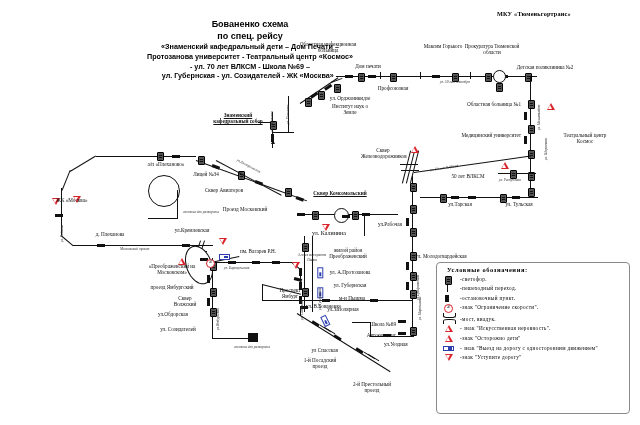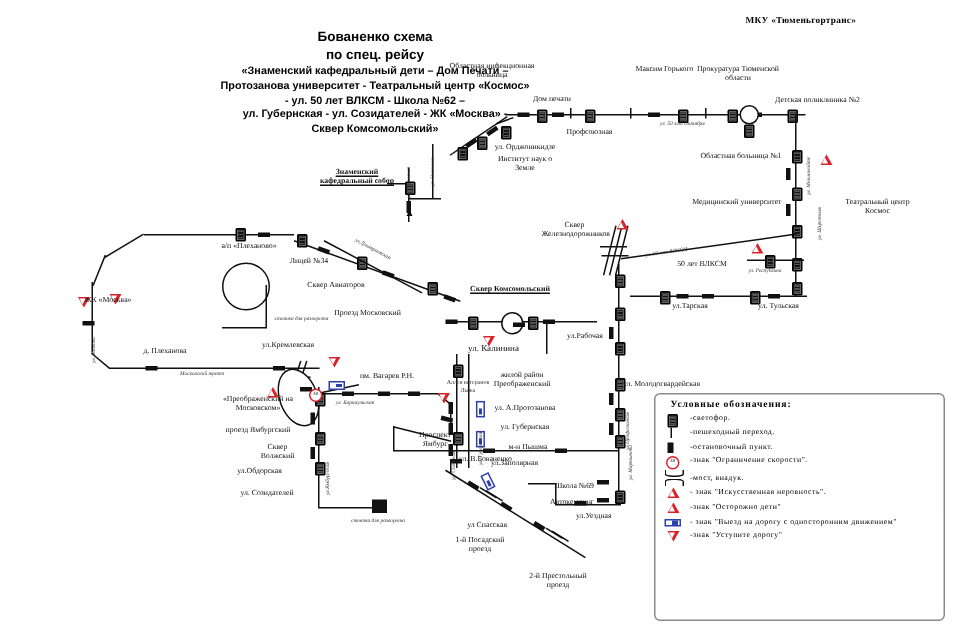--- a/index.html
+++ b/index.html
@@ -63,23 +63,22 @@
 </head>
 <body>
 
 <div id="org">МКУ «Тюменьгортранс»</div>
 
 <div id="title">
   <div class="t1">Бованенко схема</div>
   <div class="t1">по спец. рейсу</div>
   <div class="t2">«Знаменский кафедральный дети – Дом Печати –</div>
   <div class="t2">Протозанова университет - Театральный центр «Космос»</div>
-  <div class="t2">- ул. 50 лет ВЛКСМ - Школа №62 –</div>
+  <div class="t2">- ул. 70 лет ВЛКСМ - Школа №69 –</div>
   <div class="t2">ул. Губернская - ул. Созидателей - ЖК «Москва» -</div>
-  <div class="t2">Сквер Комсомольский»</div>
 </div>
 
 <div>
 
   <div class="seg" style="left:337px;top:76px;width:200px;"></div>
   <div class="seg" style="left:300px;top:103px;width:46px;transform:rotate(-34deg);"></div>
   <div class="seg" style="left:331px;top:82px;width:12px;transform:rotate(-20deg);"></div>
 
   <div class="tl" style="left:305px;top:98px;"></div>
   <div class="tl" style="left:358px;top:73px;"></div>

